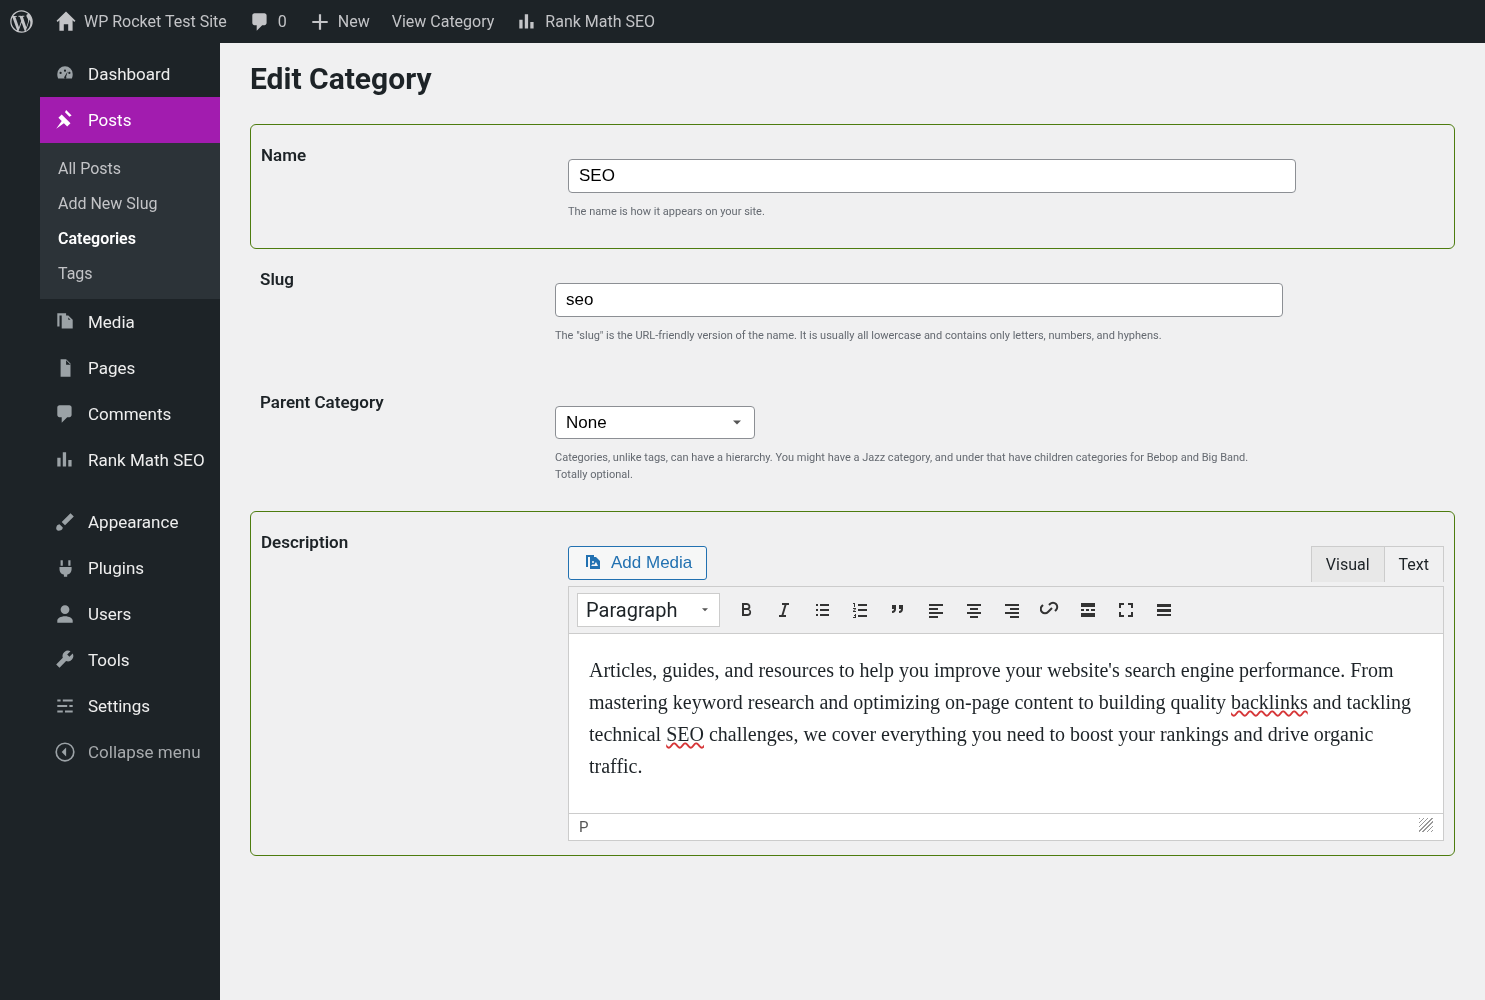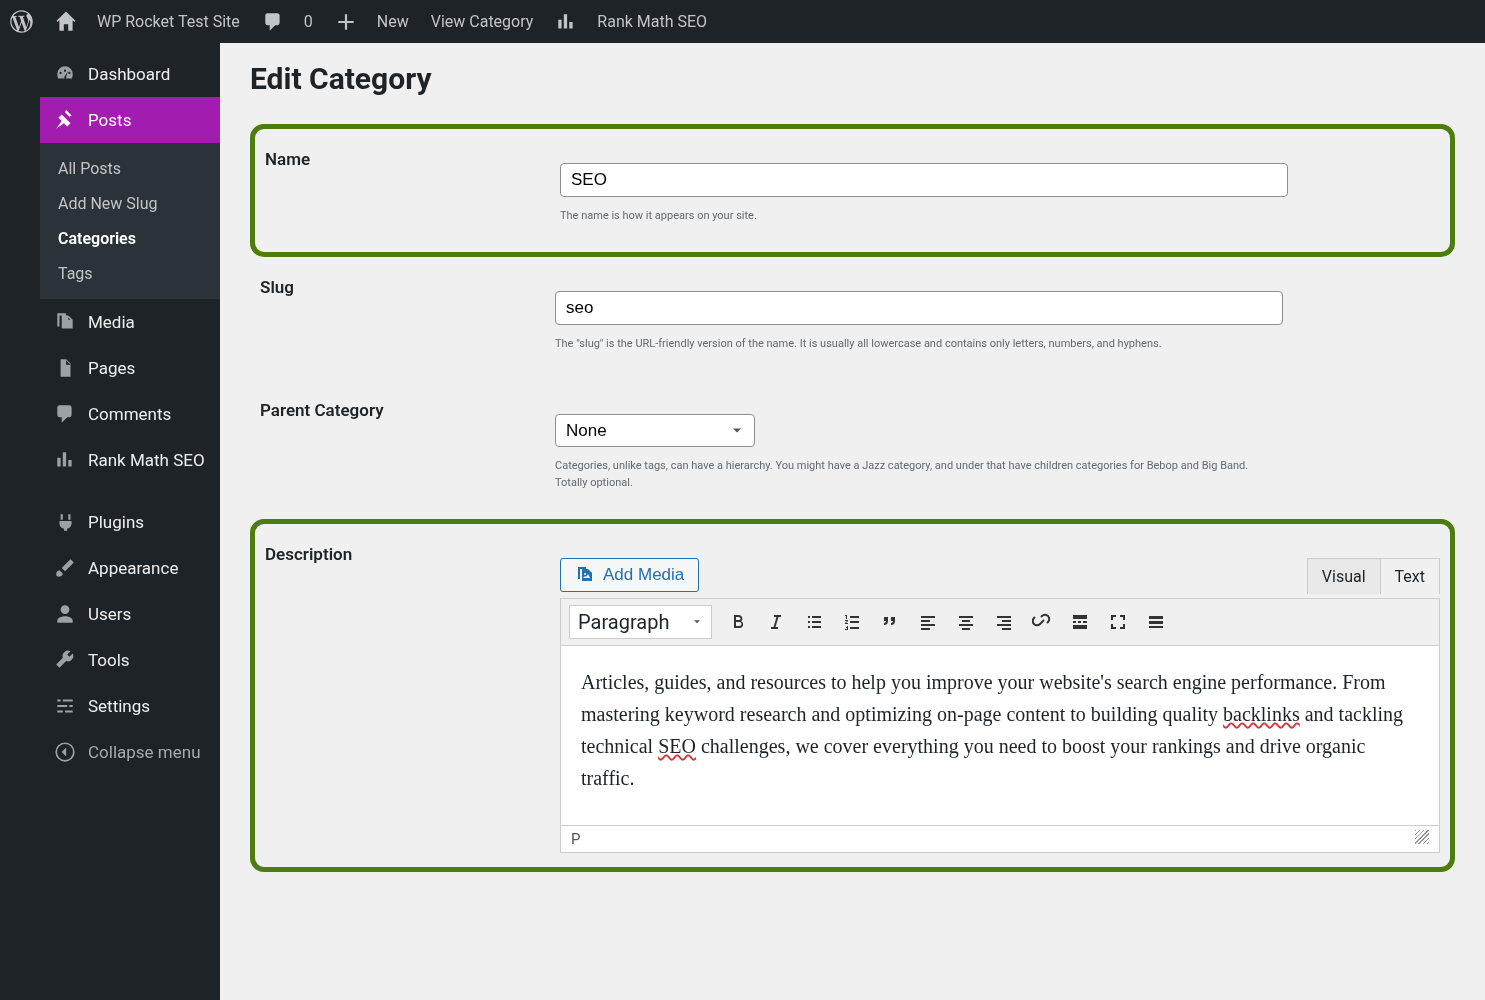--- a/index.html
+++ b/index.html
@@ -1,20 +1,20 @@
 <!DOCTYPE html>
 <html><head>
 <meta charset="utf-8">
 <style>
 * { box-sizing: border-box; margin: 0; padding: 0; }
 body { font-family: -apple-system, BlinkMacSystemFont, "Segoe UI", Roboto, sans-serif; font-size: 15px; background: #f0f0f1; color: #1d2327; }
 
 
 .toolbar { background: #1d2327; color: #c3c4c7; height: 43px; display: flex; align-items: center; padding: 0 10px; gap: 22px; }
-.toolbar-item { display: flex; align-items: center; gap: 20px; cursor: pointer; color: #c3c4c7; font-size: 16px; }
+.toolbar-item { display: flex; align-items: center; gap: 7px; cursor: pointer; color: #c3c4c7; font-size: 16px; }
 .toolbar-item svg { fill: #c3c4c7; }
 .wp-logo { width: 23px; height: 23px; }
 
 
 .wrap { display: flex; min-height: calc(100vh - 43px); }
 
 
 .sidebar { width: 220px; background: #1d2327; color: #c3c4c7; padding-top: 8px; padding-left: 40px; }
 .menu-item { display: flex; align-items: center; gap: 12px; padding: 12px 14px; cursor: pointer; font-size: 17px; color: #eee; }
 .menu-item svg { fill: rgba(240,246,252,.6); width: 22px; height: 22px; flex-shrink: 0; }
@@ -31,21 +31,21 @@
 
 .field-row { display: flex; padding: 14px 10px 28px 10px; }
 .field-label { width: 295px; font-weight: 600; font-size: 17px; padding-top: 6px; }
 .field-body { flex: 1; margin-top: 20px; }
 .field-body input[type=text], .field-body select { width: 100%; max-width: 728px; padding: 6px 10px; border: 1px solid #8c8f94; border-radius: 4px; font-size: 17px; background: #fff; }
 .help { color: #646970; font-size: 11px; margin-top: 10px; max-width: 700px; line-height: 1.55; }
 .select-wrap { position: relative; width: 200px; }
 .select-wrap select { width: 200px; appearance: none; padding-right: 30px; }
 .select-wrap .chev { position: absolute; right: 10px; top: 50%; transform: translateY(-50%); pointer-events: none; }
 
-.highlight { border: 5px solid #4d7c0f; border-radius: 14px; }
+.highlight { border: 1px solid #4d7c0f; border-radius: 6px; gap: 12px; }
 
 
 .editor-head { display: flex; justify-content: space-between; align-items: flex-start; margin-bottom: 4px; }
 .add-media { display: inline-flex; align-items: center; gap: 8px; border: 1px solid #2271b1; color: #2271b1; background: #f6f7f7; padding: 6px 14px; border-radius: 3px; font-size: 17px; cursor: pointer; }
 .tabs { display: flex; }
 .tab { padding: 8px 14px; border: 1px solid #ccc; background: #f0f0f1; cursor: pointer; font-size: 16px; border-bottom: none; }
 .tab + .tab { border-left: none; }
 .tab.active { background: #e8e8e8; }
 .editor-toolbar { background: #f0f0f1; border: 1px solid #ccc; padding: 6px 8px; display: flex; align-items: center; gap: 14px; }
 .fmt-select { border: 1px solid #ccc; padding: 4px 8px; display: flex; align-items: center; gap: 22px; background: #fff; font-size: 20px; }
@@ -134,29 +134,29 @@
     </div>
     <div class="menu-item">
       <svg viewBox="0 0 20 20">
           <path d="M3 16h3V8H3v8zm5 0h3V3H8v13zm5 0h3v-6h-3v6z"></path>
         </svg>
       <span>Rank Math SEO</span>
     </div>
     <div class="menu-sep"></div>
     <div class="menu-item">
       <svg viewBox="0 0 20 20">
+          <path d="M15 2l3 3-8 8-3-3 8-8zM5 12c-2 0-3 2-3 4 0 1 1 2 2 2 2 0 4-1 4-3l-3-3z"></path>
+        </svg>
+      <span>Appearance</span>
+    </div>
+    <div class="menu-item">
+      <svg viewBox="0 0 20 20">
           <path d="M13 3h2v5h-2V3zM6 3h2v5H6V3zm-1 6h11v2c0 3-2 5-4 5v2H9v-2c-2 0-4-2-4-5V9z"></path>
         </svg>
       <span>Plugins</span>
-    </div>
-    <div class="menu-item">
-      <svg viewBox="0 0 20 20">
-          <path d="M15 2l3 3-8 8-3-3 8-8zM5 12c-2 0-3 2-3 4 0 1 1 2 2 2 2 0 4-1 4-3l-3-3z"></path>
-        </svg>
-      <span>Appearance</span>
     </div>
     <div class="menu-item">
       <svg viewBox="0 0 20 20">
           <path d="M10 10a4 4 0 100-8 4 4 0 000 8zm0 2c-4 0-7 2-7 4v2h14v-2c0-2-3-4-7-4z"></path>
         </svg>
       <span>Users</span>
     </div>
     <div class="menu-item">
       <svg viewBox="0 0 20 20">
           <path d="M17 4l-3 3-2-2 3-3a5 5 0 00-7 6l-6 6 3 3 6-6a5 5 0 006-7z"></path>

